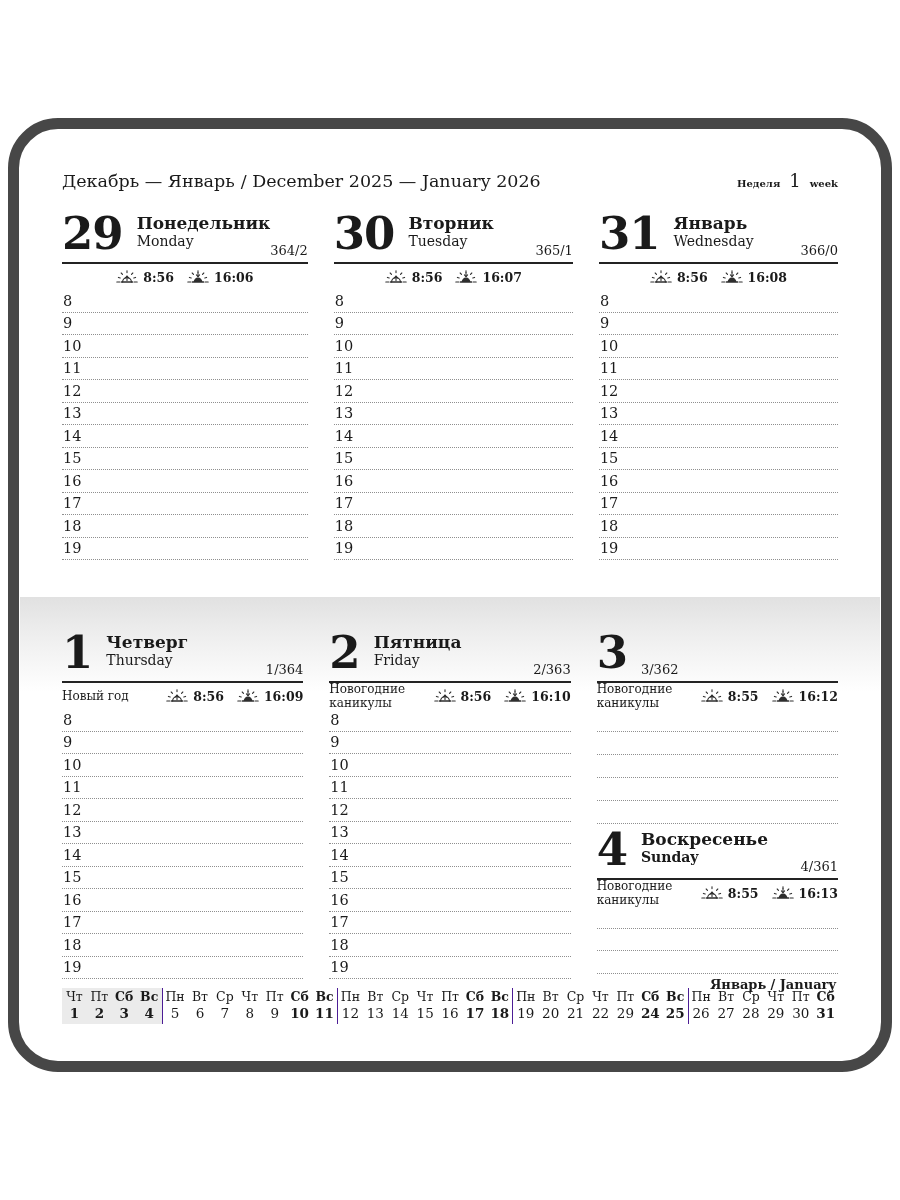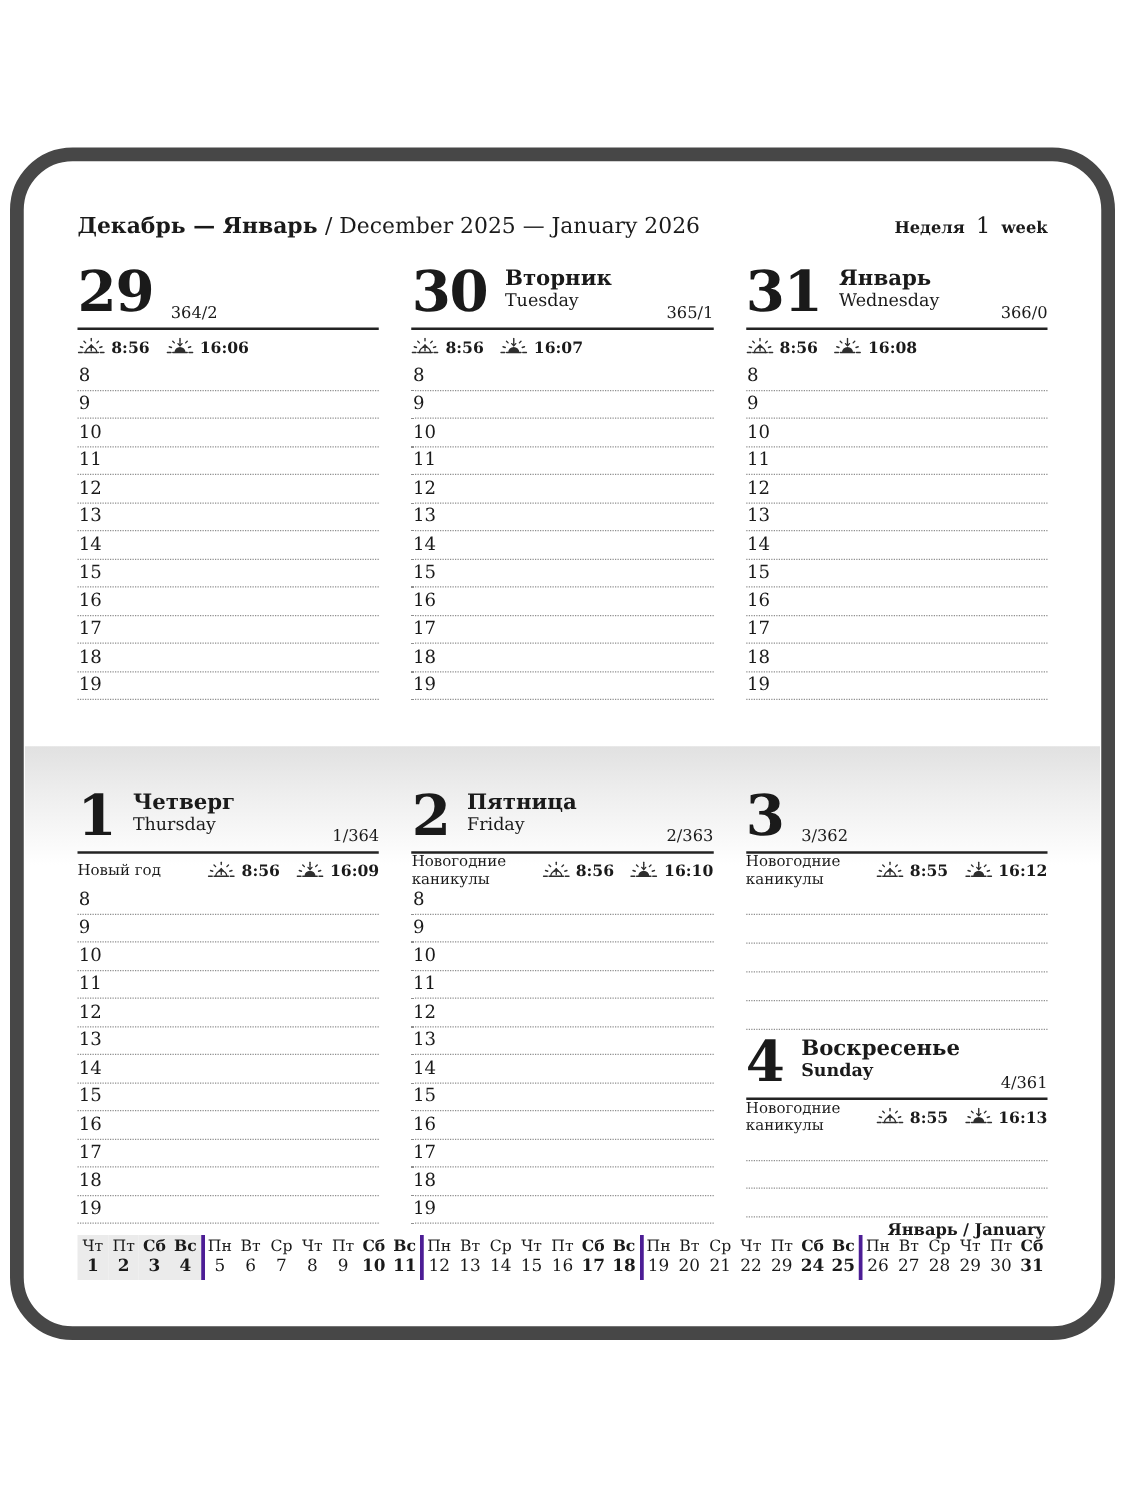--- a/index.html
+++ b/index.html
@@ -20,24 +20,24 @@
     background:linear-gradient(180deg,#e1e1e1 0%,#eeeeee 40%,#ffffff 100%);
     z-index:1;
   }
   .content{position:absolute;left:0;top:0;width:900px;height:1200px;z-index:2;}
 
   
   .page-header{
     position:absolute;left:62px;top:170px;width:776px;
     display:flex;justify-content:space-between;align-items:baseline;
   }
-  .title-ru{font-weight:700;font-size:17.5px;}
+  .title-ru{font-weight:400;font-size:17.5px;}
   .title-en{font-weight:400;font-size:17.5px;margin-left:6px;margin-top:12px;}
   .week-box{display:flex;align-items:baseline;gap:9px;}
-  .week-label{font-size:13px;font-weight:700;}
+  .week-label{font-size:10px;font-weight:700;}
   .week-number{font-size:18px;font-weight:400;}
 
   
   .grid{
     position:absolute;left:62px;width:776px;
     display:grid;grid-template-columns:1fr 1fr 1fr;column-gap:26px;
   }
   .grid.top{top:213px;}
   .grid.bottom{top:632px;}
 
@@ -49,21 +49,21 @@
     font-size:45px;font-weight:700;line-height:42px;letter-spacing:-1px;
     margin-right:14px;min-width:30px;
   }
   .day-names{flex:1;display:flex;flex-direction:column;padding-top:1px;}
   .day-name-ru{font-weight:700;font-size:17px;line-height:19px;}
   .day-name-en{font-weight:400;font-size:14px;line-height:16px;}
   .day-block.weekend .day-name-en{font-weight:700;}
   .doy{font-size:13px;align-self:flex-end;padding-bottom:1px;}
 
   .sun-row{
-    display:flex;align-items:center;justify-content:flex-start;
+    display:flex;align-items:center;justify-content:center;
     height:26px;gap:5px;
   }
   .holiday{margin-right:auto;font-size:12px;font-weight:400;}
   .holiday:empty{display:none;}
   .sun-icon{display:inline-flex;align-items:center;}
   .sun-time{font-size:12.5px;font-weight:700;}
   .sun-time.first{margin-right:8px;}
 
   .hour-row{
     box-sizing:border-box;height:22.5px;border-bottom:1px dotted #8f8f8f;
@@ -84,21 +84,21 @@
 
   
   .mini-cal{
     position:absolute;left:62px;top:988px;width:776px;height:36px;
     display:flex;
   }
   .mc-cell{
     flex:1;text-align:center;box-sizing:border-box;padding-top:1px;
   }
   .mc-cell.cur{background:#ebebeb;}
-  .mc-cell.sep{border-right:3px solid #4c1d95;}
+  .mc-cell.sep{border-right:1px solid #4c1d95;}
   .mc-wd{font-size:12.5px;line-height:16px;font-weight:400;}
   .mc-d{font-size:13.5px;line-height:16px;font-weight:400;}
   .mc-cell.we .mc-wd,.mc-cell.we .mc-d{font-weight:700;}
   .mc-cell.cur .mc-d{font-weight:700;}
 </style>
 </head>
 <body>
 
 <div class="frame"></div>
 <div class="fold-band"></div>
@@ -114,20 +114,24 @@
       <span class="week-number">1</span>
       <span class="week-label">week</span>
     </div>
   </div>
 
   <div class="grid top">
 
     <div class="day-block">
       <div class="day-head">
         <span class="day-num">29</span>
+        <span class="day-names">
+          <span class="day-name-ru">Понедельник</span>
+          <span class="day-name-en">Monday</span>
+        </span>
         <span class="doy">364/2</span>
       </div>
       <div class="sun-row">
 
         <span class="sun-icon">
             <svg width="22" height="15" viewBox="0 0 22 15">
               <g stroke="#2e2e2e" stroke-width="1.1" fill="none" stroke-linecap="round">
                 <line x1="0.8" y1="12" x2="3.8" y2="12"></line>
                 <line x1="18.2" y1="12" x2="21.2" y2="12"></line>
                 <line x1="5.3" y1="12" x2="16.7" y2="12" stroke-width="1.3"></line>

